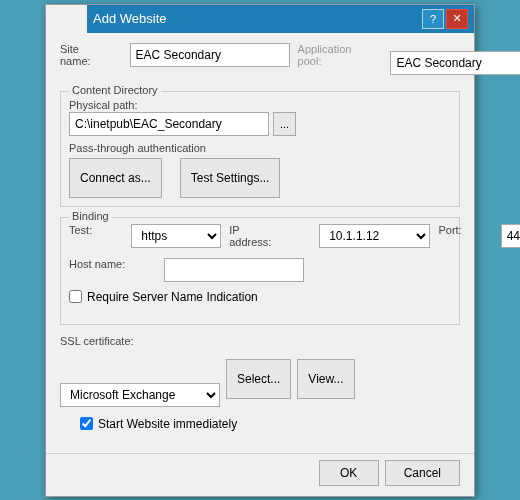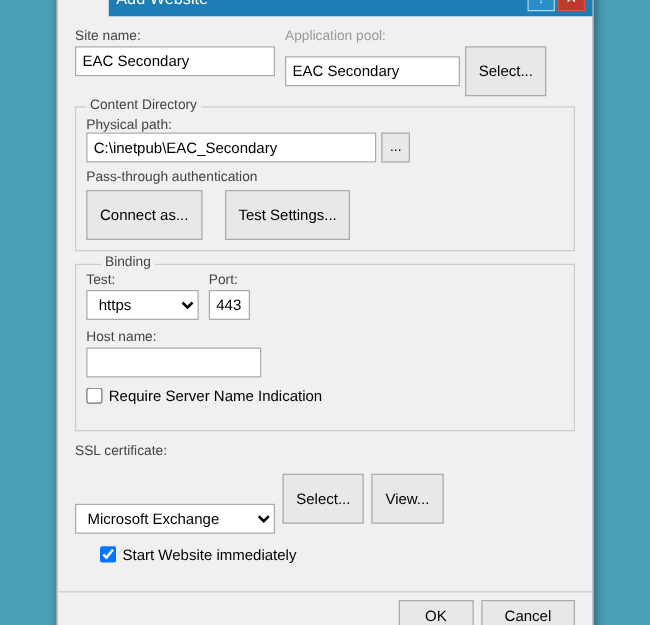--- a/index.html
+++ b/index.html
@@ -54,21 +54,22 @@
     .dialog-body {
       padding: 10px 14px 10px 14px;
     }
     .row-2col {
       display: flex;
       gap: 8px;
       margin-bottom: 8px;
     }
     .field-group {
       display: flex;
-      flex-direction: column;
+      flex-direction: row;
+      gap: 39px;
     }
     .field-label {
       font-size: 11px;
       color: #444;
       margin-bottom: 2px;
     }
     .field-label.muted {
       color: #999;
     }
     input[type="text"], select {
@@ -96,21 +97,21 @@
       font-size: 11px;
       color: #444;
     }
     .physical-path-row {
       display: flex;
       align-items: center;
       gap: 4px;
       margin-bottom: 6px;
     }
     .physical-path-input {
-      width: 232px;
+      width: 200px;
       height: 24px;
     }
     .browse-btn {
       border: 1px solid #aaa;
       background: #e8e8e8;
       padding: 2px 6px;
       height: 24px;
       cursor: pointer;
       font-size: 11px;
     }
@@ -133,21 +134,21 @@
     }
     .binding-section {
       border: 1px solid #ccc;
       padding: 6px 8px 10px 8px;
       margin-bottom: 10px;
       position: relative;
     }
     .binding-title {
       position: absolute;
       top: -8px;
-      left: 20px;
+      left: 8px;
       background: #f0f0f0;
       padding: 0 3px;
       font-size: 11px;
       color: #444;
     }
     .binding-row {
       display: flex;
       gap: 8px;
       margin-bottom: 8px;
     }
@@ -240,20 +241,26 @@
     <div class="binding-section">
       <span class="binding-title">Binding</span>
       <div class="binding-row">
         <div class="field-group">
           <label class="field-label">Test:</label>
           <select class="type-select">
             <option>https</option>
           </select>
         </div>
         <div class="field-group">
+          <label class="field-label">IP address:</label>
+          <select class="ip-select">
+            <option>10.1.1.12</option>
+          </select>
+        </div>
+        <div class="field-group">
           <label class="field-label">Port:</label>
           <input type="text" class="port-input" value="443" style="">
         </div>
       </div>
       <div class="field-group" style="margin-bottom:8px;">
         <label class="field-label">Host name:</label>
         <input type="text" class="hostname-input" style="">
       </div>
       <div class="checkbox-row">
         <input type="checkbox" style="">

